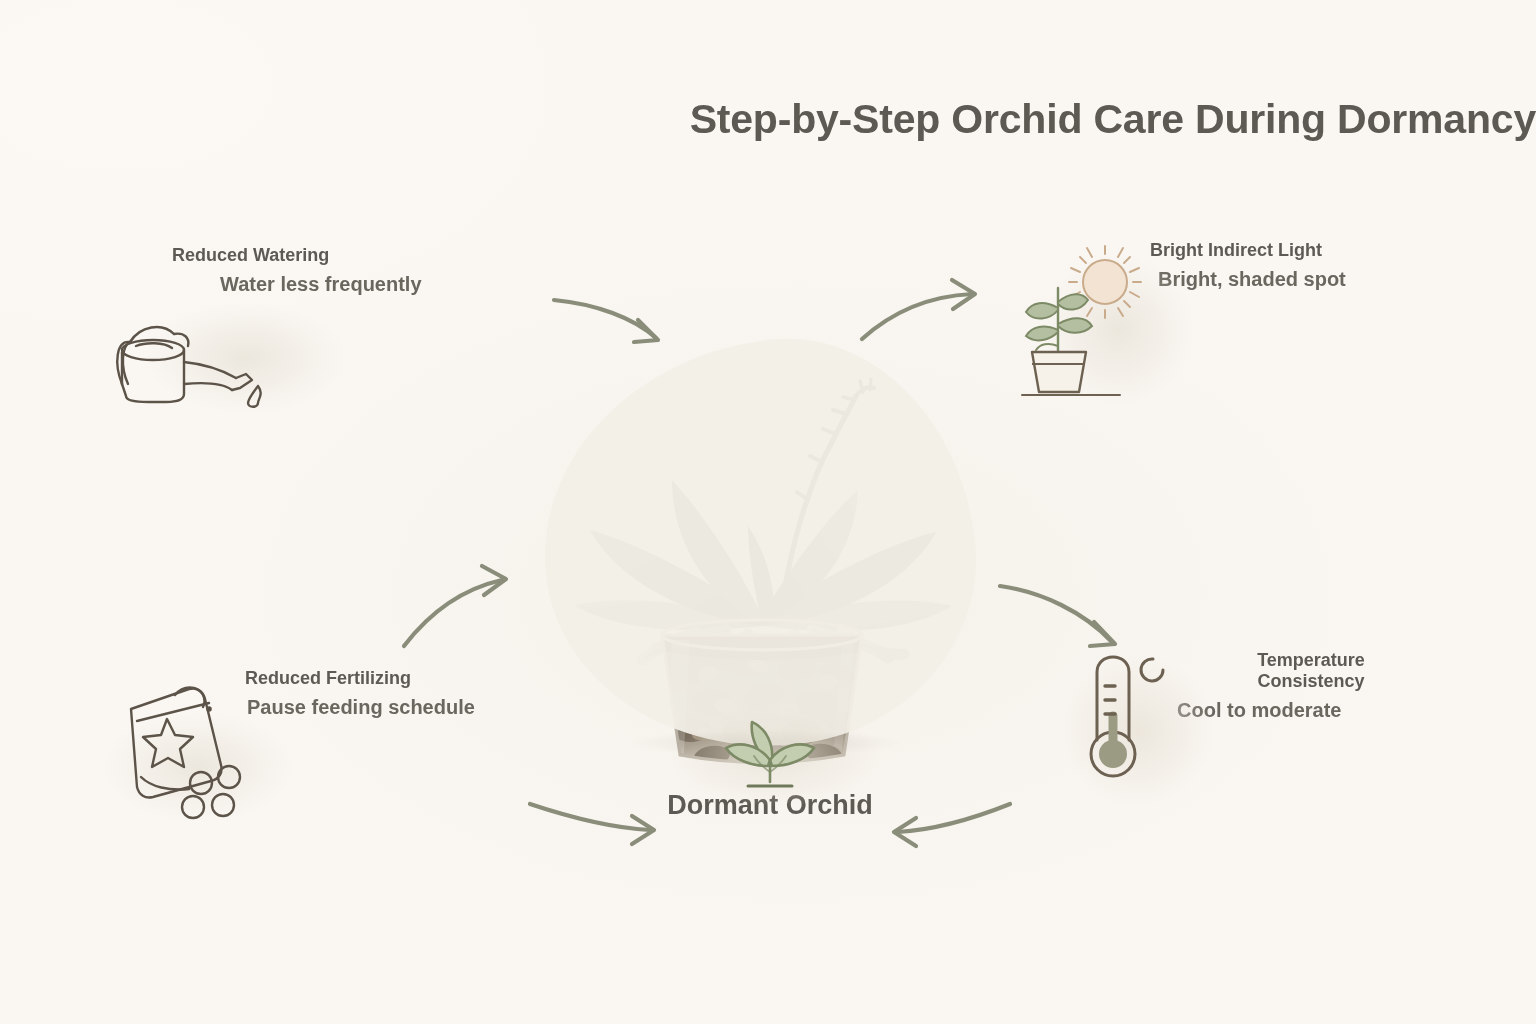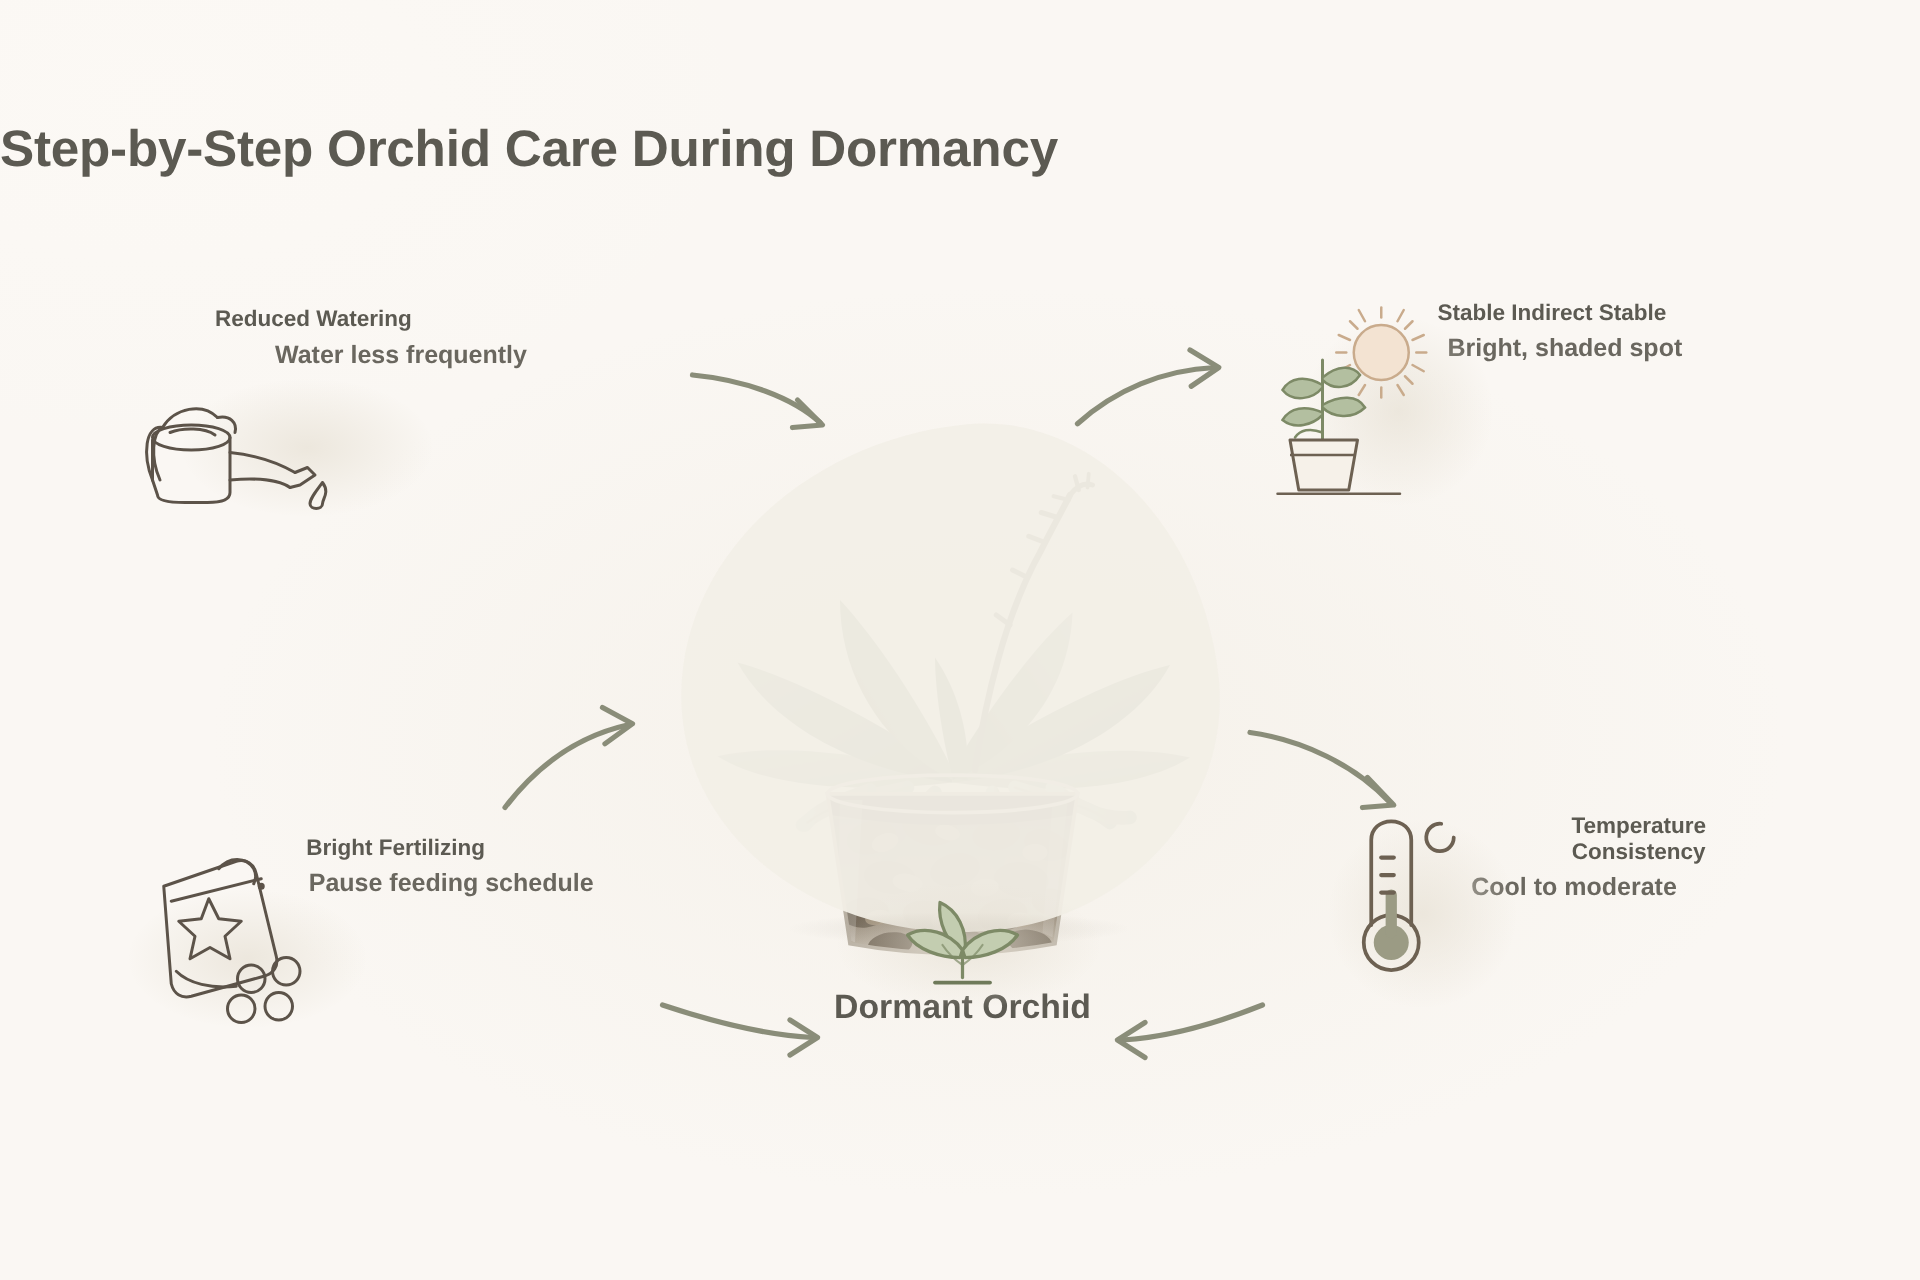--- a/index.html
+++ b/index.html
@@ -26,21 +26,21 @@
       radial-gradient(ellipse 900px 520px at 52% 58%, rgba(241,236,226,0.55) 0%, rgba(250,247,243,0) 70%),
       radial-gradient(ellipse 700px 400px at 8% 8%, rgba(252,249,245,0.9) 0%, rgba(250,247,243,0) 70%);
     pointer-events: none;
   }
 
   .title {
     position: absolute;
     left: 0;
     right: 0;
     top: 96px;
-    text-align: left;
+    text-align: right;
     font-size: 41px;
     font-weight: 700;
     letter-spacing: -0.2px;
     color: #5c5a52;
     white-space: nowrap;
   }
 
   
   .center-stage {
     position: absolute;
@@ -354,21 +354,21 @@
           <path d="M38,84 C52,76 66,76 72,86 C62,96 46,94 38,86 Z" fill="#b3bfa0" stroke="#7d8a66" stroke-width="2"></path>
           <path d="M38,106 C28,102 20,104 16,110" fill="none" stroke="#7d8a66" stroke-width="2" stroke-linecap="round"></path>
 
           <path d="M12,112 L66,112 L59,152 L19,152 Z" fill="#f6f1e9" stroke="#6d6152" stroke-width="2.4" stroke-linejoin="round"></path>
           <path d="M12,124 L64,124" stroke="#6d6152" stroke-width="2"></path>
           <path d="M2,155 L100,155" stroke="#6d6152" stroke-width="2" stroke-linecap="round"></path>
         </g>
       </svg>
     </div>
     <div class="txt">
-      <div class="node-title">Stable Indirect Stable</div>
+      <div class="node-title">Bright Indirect Light</div>
     </div>
     <div class="node-sub">Bright, shaded spot</div>
   </div>
 
   <div class="node" id="node-fertilizing">
     <div class="halo" style="left:8px; top:44px; width:190px; height:110px;"></div>
     <div class="icon-wrap" id="icon-fertilizing">
       <svg width="140" height="140" viewBox="0 0 140 140">
         <g fill="none" stroke="#5c5349" stroke-width="2.4" stroke-linecap="round" stroke-linejoin="round">
 
@@ -383,21 +383,21 @@
 
           <path d="M36,104 C46,114 64,118 84,116"></path>
           <circle cx="96" cy="110" r="11"></circle>
           <circle cx="124" cy="104" r="11"></circle>
           <circle cx="88" cy="134" r="11"></circle>
           <circle cx="118" cy="132" r="11"></circle>
         </g>
       </svg>
     </div>
     <div class="txt">
-      <div class="node-title">Bright Fertilizing</div>
+      <div class="node-title">Reduced Fertilizing</div>
     </div>
     <div class="node-sub">Pause feeding schedule</div>
   </div>
 
   <div class="node" id="node-temperature">
     <div class="halo" style="left:-2px; top:6px; width:150px; height:150px;"></div>
     <div class="icon-wrap" id="icon-temperature">
       <svg width="110" height="135" viewBox="0 0 110 135">
         <g fill="none" stroke="#6d6152" stroke-width="3" stroke-linecap="round" stroke-linejoin="round">
 

